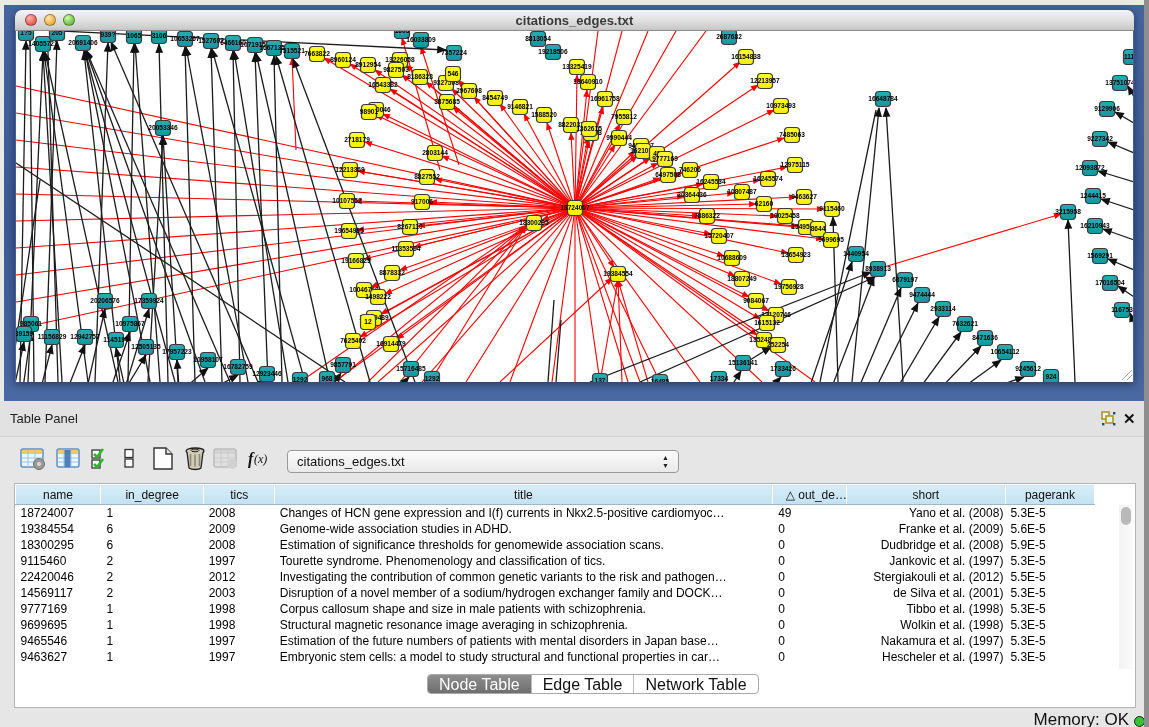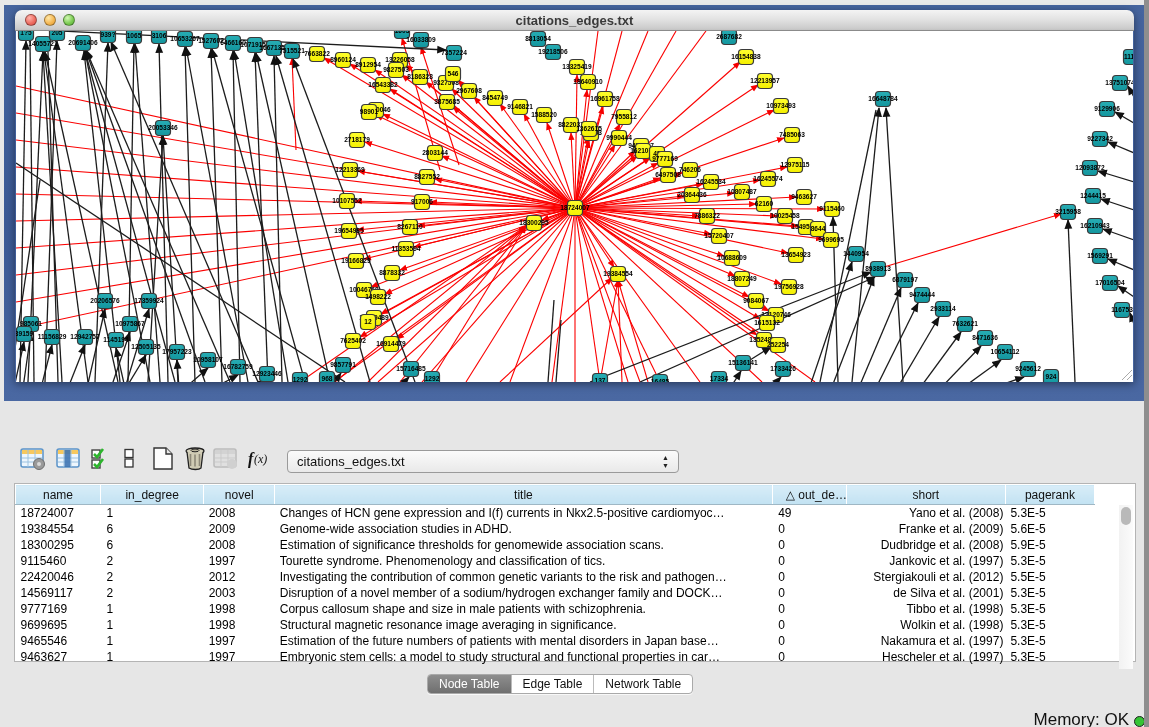--- a/index.html
+++ b/index.html
@@ -23,38 +23,38 @@
 
 #panel{position:absolute;left:0;top:401px;width:1149px;height:326px;background:#e6e6e6}
 #paneltitle{position:absolute;left:0;top:0;width:100%;height:36px;background:#e2e2e2;
   border-bottom:1px solid #d2d2d2}
 #paneltitle span{position:absolute;left:10px;top:10px;font-size:13px;color:#222}
 #toolbar{position:absolute;left:0;top:37px;width:100%;height:44px}
 #combo{position:absolute;left:287px;top:12px;width:392px;height:23px;background:linear-gradient(180deg,#fbfbfb,#e9e9e9);
   border:1px solid #9a9a9a;border-radius:4px;font-size:13px;color:#111;line-height:21px;
   padding-left:9px}
 #combo .arr{position:absolute;right:9px;top:3px;font-size:7px;color:#222;line-height:8px}
-#tablewrap{position:absolute;left:14px;top:82px;width:1122px;height:179px;background:#fff;
+#tablewrap{position:absolute;left:14px;top:82px;width:1122px;height:225px;background:#fff;
   border:1px solid #b4b4b4}
 table{border-collapse:collapse;table-layout:fixed;width:1080px;font-size:12px}
 th{height:20px;background:linear-gradient(180deg,#d8edf8,#c2e2f2);border:1px solid #ffffff;
   border-bottom:1px solid #9fb7c4;font-weight:normal;font-size:12px;color:#111;
   overflow:hidden;white-space:nowrap}
 td{height:16px;padding:0 2px 0 5px;overflow:hidden;white-space:nowrap;color:#000}
 td.c2,td.c5{padding-left:6px}
 td.c6{text-align:right}
 .c1{width:85px}.c2{width:103px}.c3{width:71px}.c4{width:497px}.c5{width:74px}.c6{width:159px}.c7{width:89px}
 #vscroll{position:absolute;right:2px;top:21px;width:14px;height:164px;
   background:linear-gradient(90deg,#f2f2f2,#fbfbfb)}
 #vthumb{position:absolute;left:2px;top:2px;width:10px;height:18px;background:#b9b9b9;border-radius:5px}
 
 #tabs{position:absolute;left:427px;top:273px;height:20px;display:flex;
   border:1px solid #a9a9a9;border-radius:4px;overflow:hidden;background:#fff;
   box-shadow:0 1px 0 rgba(255,255,255,.7)}
-#tabs div{font-size:12px;line-height:19px;padding:0 11px;color:#111;border-right:1px solid #bbb}
+#tabs div{font-size:16px;line-height:19px;padding:0 11px;color:#111;border-right:1px solid #bbb}
 #tabs div:last-child{border-right:none}
 #tabs div.sel{background:linear-gradient(180deg,#8e8e8e,#6f6f6f);color:#fff}
 #status{position:absolute;right:4px;top:309px;font-size:17px;color:#111}
 #status .dot{display:inline-block;width:11px;height:11px;border-radius:50%;
   background:#35c435;border:1px solid #222;vertical-align:-2px;margin-left:5px}
 
 .ic{position:absolute;top:8px}
 #pfloat{position:absolute;right:33px;top:10px;width:15px;height:15px}
 #pclose{position:absolute;right:11px;top:9px;width:15px;height:15px;font-size:15px;font-weight:bold;color:#111}
 </style></head><body>
@@ -581,20 +581,31 @@
         </svg>
       </div>
     <div id="titlebar">
       <div class="tl" id="tl1"></div>
         <div class="tl" id="tl2"></div>
         <div class="tl" id="tl3"></div>
       <div class="title">citations_edges.txt</div>
     </div>
   </div>
   <div id="panel">
+    <div id="paneltitle">
+        <span>Table Panel</span>
+      <svg id="pfloat" viewBox="0 0 15 15">
+          <rect x="1" y="1" width="7" height="7" fill="#eef4fb" stroke="#a89632" stroke-width="1.6"></rect>
+          <rect x="5" y="5" width="7" height="7" fill="#e8f0fa" stroke="#a89632" stroke-width="1.6"></rect>
+          <rect x="12" y="1" width="2.4" height="2.4" fill="#1f4e79"></rect>
+          <rect x="1" y="12" width="2.4" height="2.4" fill="#1f4e79"></rect>
+          <rect x="12" y="12" width="2.4" height="2.4" fill="#1f4e79"></rect>
+        </svg>
+      <div id="pclose">✕</div>
+    </div>
     <div id="toolbar">
         <svg class="ic" style="left:20px" width="260" height="30" viewBox="0 0 260 30">
 <g>
  <rect x="1" y="3" width="22" height="18" rx="2" fill="#eef6fd" stroke="#5b93c8" stroke-width="1.5"></rect>
  <rect x="2" y="4" width="20" height="4" fill="#f7c85e"></rect>
  <path d="M2 12h20M2 16h20M8 4v17M15 4v17" stroke="#9cc2e0" stroke-width="1"></path>
  <circle cx="19" cy="18" r="5.5" fill="#9a9a9a" stroke="#6e6e6e"></circle>
             <circle cx="19" cy="18" r="2" fill="#d9d9d9"></circle>
 </g>
 <g transform="translate(36,0)">
@@ -633,21 +644,21 @@
 <text x="234" y="17" font-size="12" font-style="italic" font-family="Liberation Serif,serif" fill="#111">(x)</text>
 </svg>
       <div id="combo">citations_edges.txt<span class="arr">▲<br>▼</span></div>
     </div>
     <div id="tablewrap">
       <table>
         <tbody>
             <tr>
               <th class="c1">name</th>
               <th class="c2">in_degree</th>
-              <th class="c3">novel</th>
+              <th class="c3">tics</th>
             <th class="c4">title</th>
               <th class="c5" style="text-align:center;padding-left:13px">△ out_de…</th>
             <th class="c6">short</th>
               <th class="c7">pagerank</th>
             </tr>
 <tr>
               <td class="c1">18724007</td>
               <td class="c2">1</td>
               <td class="c3">2008</td>
               <td class="c4">Changes of HCN gene expression and I(f) currents in Nkx2.5-positive cardiomyoc…</td>
@@ -706,21 +717,21 @@
               <td class="c3">1998</td>
               <td class="c4">Corpus callosum shape and size in male patients with schizophrenia.</td>
               <td class="c5">0</td>
               <td class="c6">Tibbo et al. (1998)</td>
               <td class="c7">5.3E-5</td>
             </tr>
             <tr>
               <td class="c1">9699695</td>
               <td class="c2">1</td>
               <td class="c3">1998</td>
-              <td class="c4">Structural magnetic resonance image averaging in significance.</td>
+              <td class="c4">Structural magnetic resonance image averaging in schizophrenia.</td>
               <td class="c5">0</td>
               <td class="c6">Wolkin et al. (1998)</td>
               <td class="c7">5.3E-5</td>
             </tr>
             <tr>
               <td class="c1">9465546</td>
               <td class="c2">1</td>
               <td class="c3">1997</td>
               <td class="c4">Estimation of the future numbers of patients with mental disorders in Japan base…</td>
               <td class="c5">0</td>

